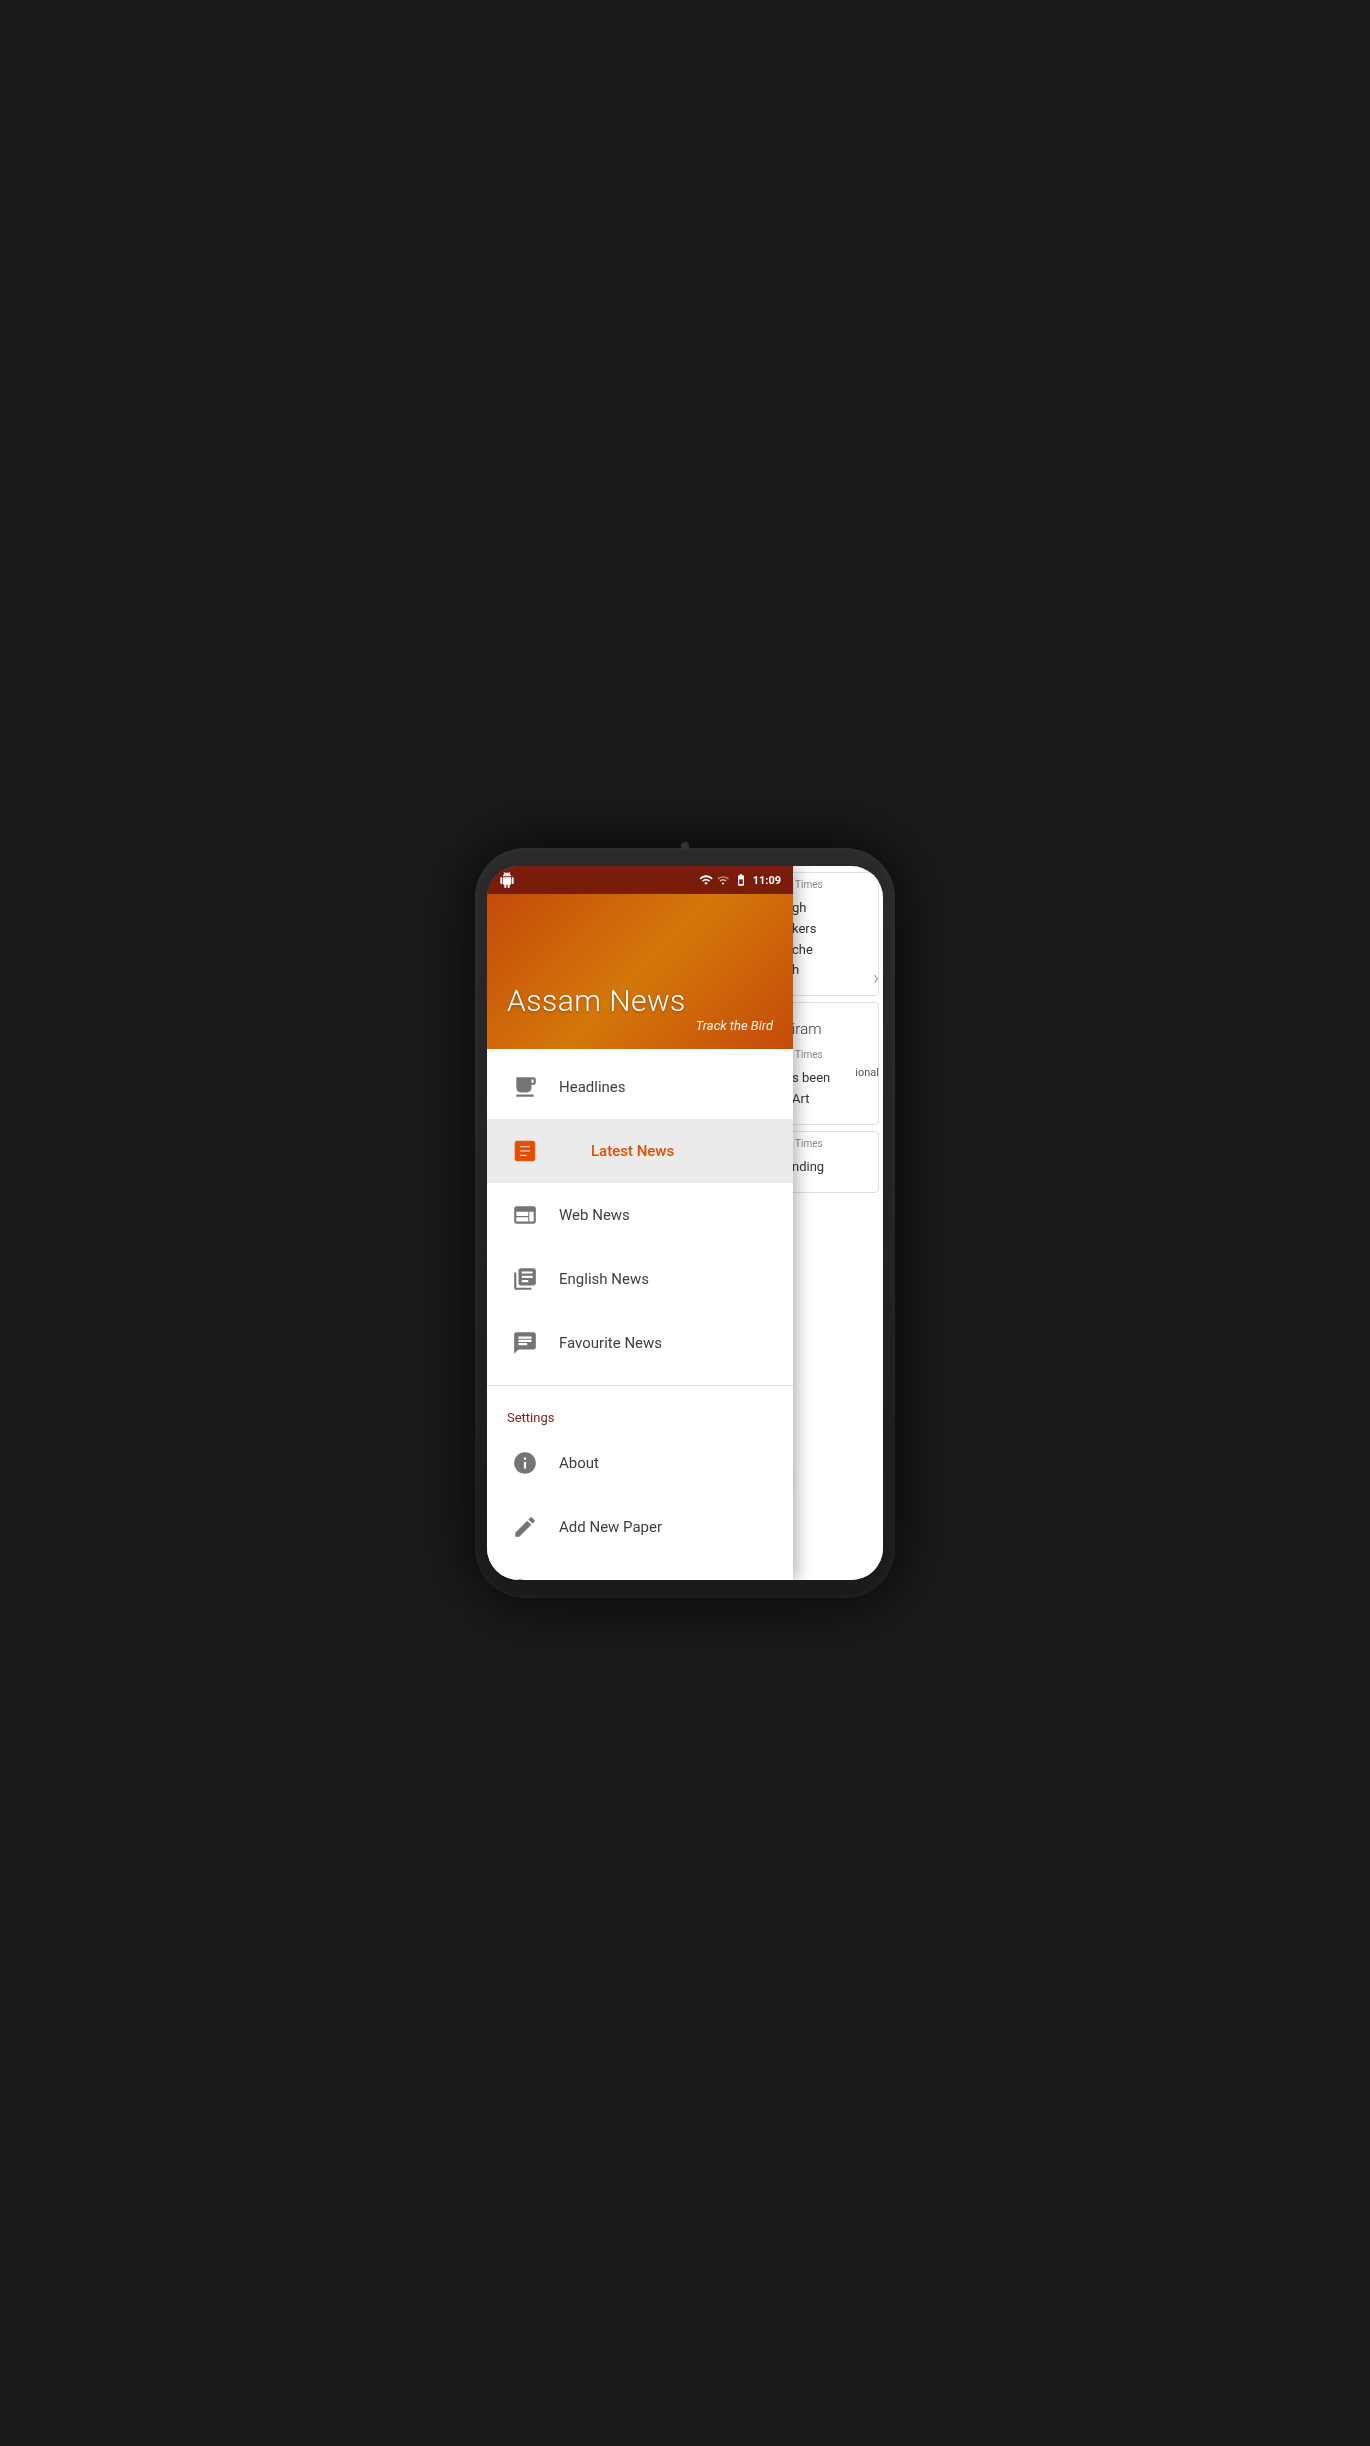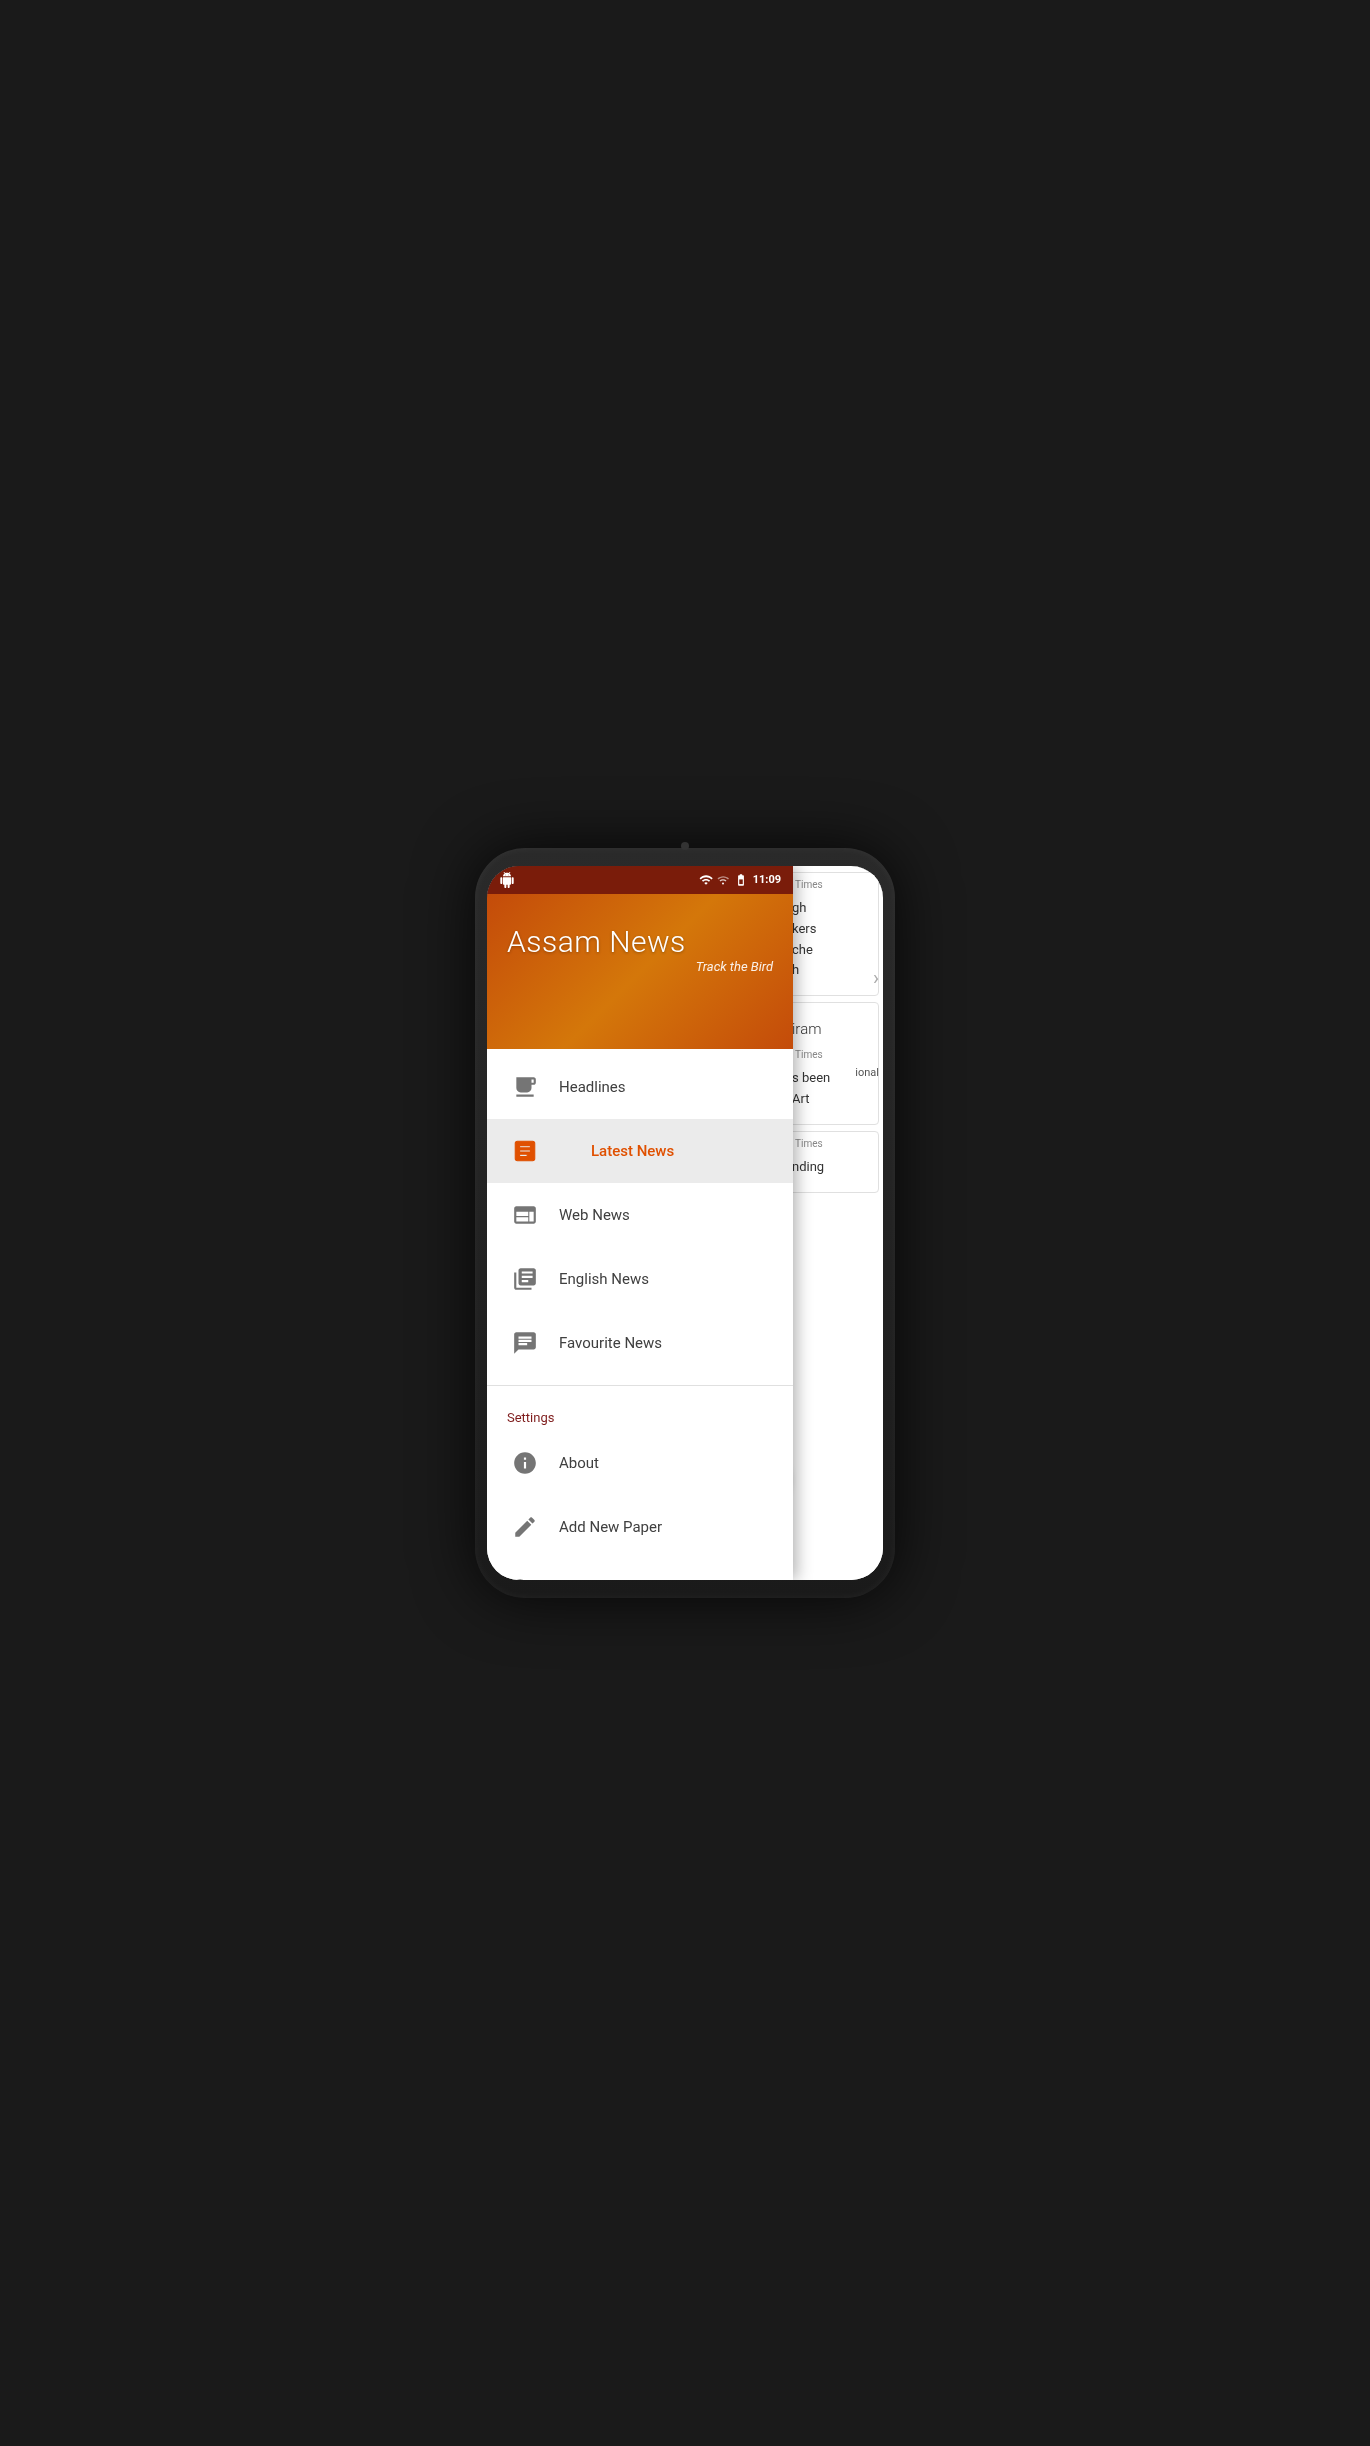--- a/index.html
+++ b/index.html
@@ -50,38 +50,38 @@
     }
 
     .android-icon {
       width: 16px;
       height: 16px;
       fill: white;
     }
 
     .status-right {
       display: flex;
-      align-items: flex-start;
+      align-items: center;
       gap: 4px;
     }
 
     .status-time {
       color: white;
       font-size: 11px;
       font-weight: bold;
     }
 
     
     .drawer-header {
       background: linear-gradient(135deg, #c44b0a 0%, #d4770a 50%, #c44b0a 100%);
       height: 155px;
       padding: 30px 20px 16px;
       display: flex;
       flex-direction: column;
-      justify-content: flex-start;
+      justify-content: flex-end;
       flex-shrink: 0;
       position: relative;
     }
 
     .app-title {
       color: white;
       font-size: 30px;
       font-weight: 300;
       letter-spacing: 0.5px;
       text-shadow: 0 1px 3px rgba(0,0,0,0.3);

